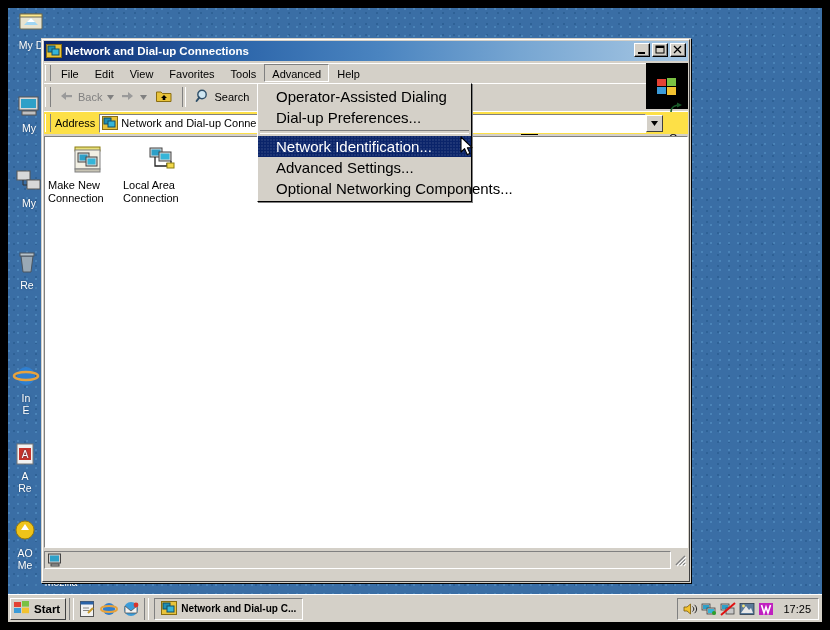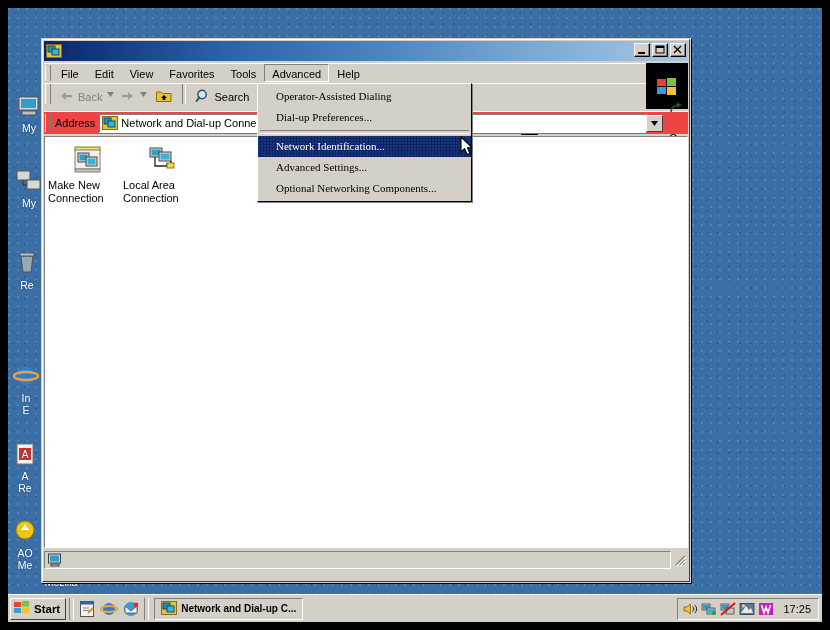--- a/index.html
+++ b/index.html
@@ -72,38 +72,38 @@
     border:1px solid transparent;box-sizing:border-box;white-space:nowrap;
   }
   .mitem.active{
     border-top:1px solid #808080;border-left:1px solid #808080;
     border-right:1px solid #fff;border-bottom:1px solid #fff;
     background:#d4d0c8;
   }
 
   
   #toolbar{
-    height:26px;margin:1px 2px 0 2px;display:flex;
+    height:26px;margin:1px 2px 0 2px;display:flex;align-items:center;
     background:#d4d0c8;position:relative;
     border-top:1px solid #fff;
   }
   #toolbar .grip{width:4px;height:20px;margin:0 3px 0 1px;border-left:1px solid #fff;border-right:1px solid #808080;}
   .tbutton{display:flex;align-items:center;gap:3px;padding:2px 4px;color:#000;font-size:11px;cursor:default;
            border:1px solid transparent;box-sizing:border-box;white-space:nowrap;}
   .tbutton.disabled{color:#808080;}
   .tsep{width:2px;height:20px;margin:0 4px;border-left:1px solid #808080;border-right:1px solid #fff;}
   .tarrow{width:7px;height:20px;display:flex;align-items:center;justify-content:center;}
   #banner{
     position:absolute;right:0;top:-21px;width:42px;height:46px;background:#000;
     display:flex;align-items:center;justify-content:center;
   }
 
   
   #addressbar{
-    height:22px;margin:1px 2px 2px 2px;display:flex;align-items:center;background:#ef4444;
+    height:22px;margin:1px 2px 2px 2px;display:flex;align-items:center;background:#fde047;
     border-top:1px solid #fff;position:relative;
   }
   #addressbar .grip{width:4px;height:18px;margin:0 3px 0 1px;border-left:1px solid #fff;border-right:1px solid #808080;}
   #addr-label{font-size:11px;color:#000;padding:0 4px 0 1px;}
   #addr-field{
     flex:1;height:19px;background:#fff;display:flex;align-items:center;
     border-top:1px solid #808080;border-left:1px solid #808080;
     border-right:1px solid #fff;border-bottom:1px solid #fff;
     box-sizing:border-box;position:relative;overflow:hidden;
   }
@@ -144,22 +144,22 @@
   
   #dropdown{
     position:absolute;left:249px;top:75px;width:215px;
     background:#d4d0c8;
     border-top:1px solid #fff;border-left:1px solid #fff;
     border-right:1px solid #000;border-bottom:1px solid #000;
     box-sizing:border-box;z-index:40;padding:2px 0;
     box-shadow:1px 1px 0 #808080;
   }
   #dropdown .di{
-    height:21px;line-height:21px;padding:0 6px 0 18px;font-size:11px;color:#000;
-    white-space:nowrap;cursor:default;font-family:Liberation Serif, serif;
+    height:21px;line-height:21px;padding:0 6px 0 18px;font-size:15px;color:#000;
+    white-space:nowrap;cursor:default;
   }
   #dropdown .di.sel{
     background:#0a246a;color:#fff;
     background-image:radial-gradient(circle at 1px 1px, rgba(255,255,255,.18) 0.6px, transparent 0.8px);
     background-size:3px 3px;
   }
   #dropdown .dsep{height:2px;margin:2px 2px;border-top:1px solid #808080;border-bottom:1px solid #fff;}
 
   
   #cursor{position:absolute;left:452px;top:128px;z-index:60;pointer-events:none;}
@@ -197,20 +197,31 @@
   #tray .tri{width:16px;height:16px;display:flex;align-items:center;justify-content:center;}
   #clock{font-size:11px;color:#000;padding:0 3px 0 6px;white-space:nowrap;}
 </style>
 </head>
 <body>
 
 <div id="screen">
 
   <div id="desktop">
 
+    <div class="dicon" style="left:-8px;top:0px;">
+      <span class="glyph">
+        <svg width="30" height="30" viewBox="0 0 30 30">
+          <rect x="4" y="6" width="22" height="15" rx="1" fill="#e8e4d0" stroke="#6b6b55" stroke-width="1"></rect>
+          <rect x="4" y="6" width="22" height="3" fill="#ffe98a" stroke="#6b6b55" stroke-width="1"></rect>
+          <polygon points="15,10 22,17 8,17" fill="#9ed6f5"></polygon>
+          <polygon points="15,10 19,14 11,14" fill="#ffffff"></polygon>
+        </svg>
+      </span>
+      <span class="lbl">My D</span>
+    </div>
 
     <div class="dicon" style="left:-10px;top:83px;">
       <span class="glyph">
         <svg width="30" height="30" viewBox="0 0 30 30">
           <rect x="5" y="6" width="19" height="13" fill="#d8d8d8" stroke="#555" stroke-width="1"></rect>
           <rect x="7" y="8" width="15" height="9" fill="#2ea0c8"></rect>
           <rect x="8" y="20" width="14" height="4" fill="#c0c0c0" stroke="#555" stroke-width="1"></rect>
         </svg>
       </span>
       <span class="lbl">My</span>
@@ -285,20 +296,21 @@
     <div id="win">
 
       <div id="titlebar">
         <span class="tb-icon">
           <svg width="16" height="16" viewBox="0 0 16 16">
             <rect x="0.5" y="1.5" width="15" height="13" fill="#e8c33a" stroke="#8a6d10" stroke-width="1"></rect>
             <rect x="2" y="3" width="7" height="6" fill="#1f8fb5" stroke="#134f66" stroke-width="1"></rect>
             <rect x="6" y="6" width="7" height="6" fill="#35b5d8" stroke="#134f66" stroke-width="1"></rect>
           </svg>
         </span>
+        <span class="tb-text">Network and Dial-up Connections</span>
         <div id="tb-buttons">
           <div class="tbtn">
             <svg width="12" height="10" viewBox="0 0 12 10">
                 <rect x="2" y="7" width="7" height="2" fill="#000"></rect>
               </svg>
           </div>
           <div class="tbtn">
             <svg width="12" height="10" viewBox="0 0 12 10">
                 <rect x="2" y="1" width="8" height="7" fill="none" stroke="#000" stroke-width="1"></rect>
                 <rect x="2" y="1" width="8" height="2" fill="#000"></rect>

